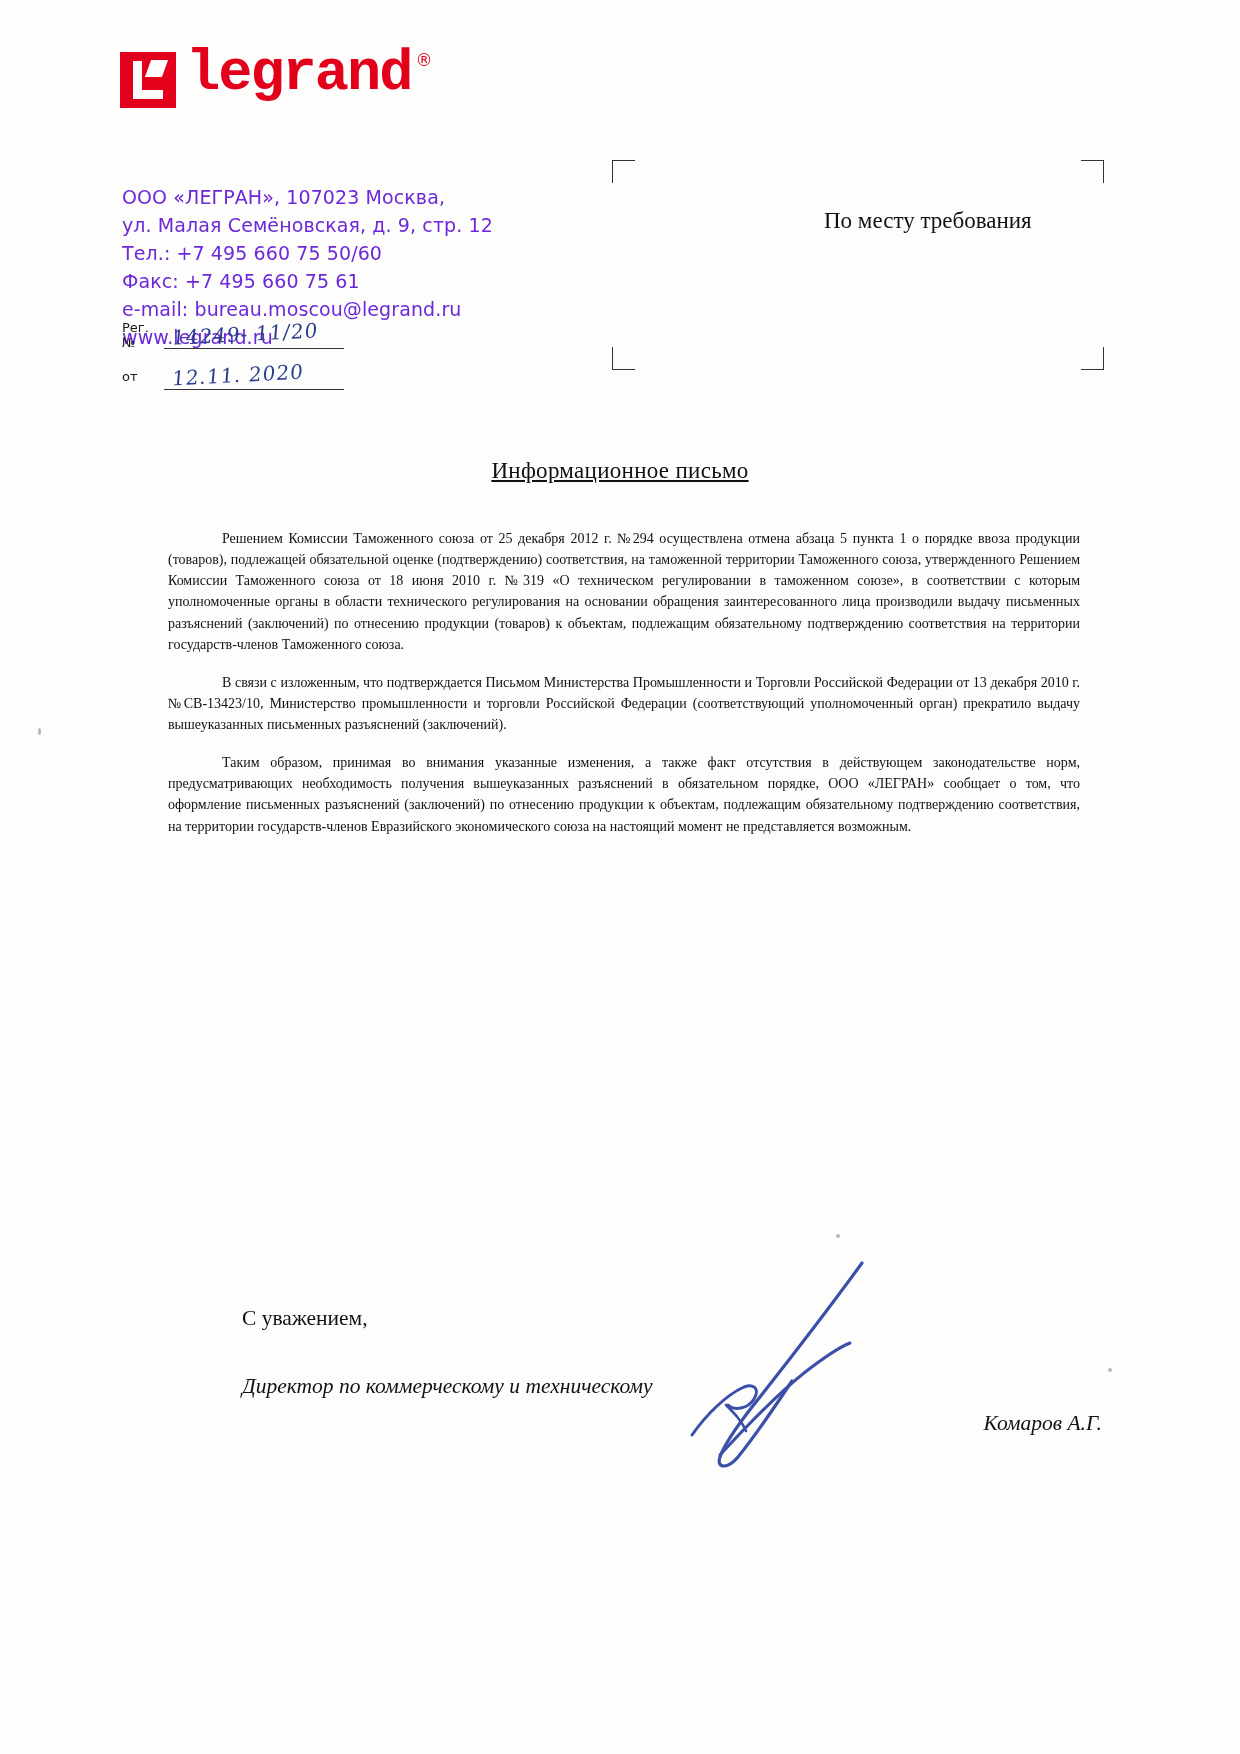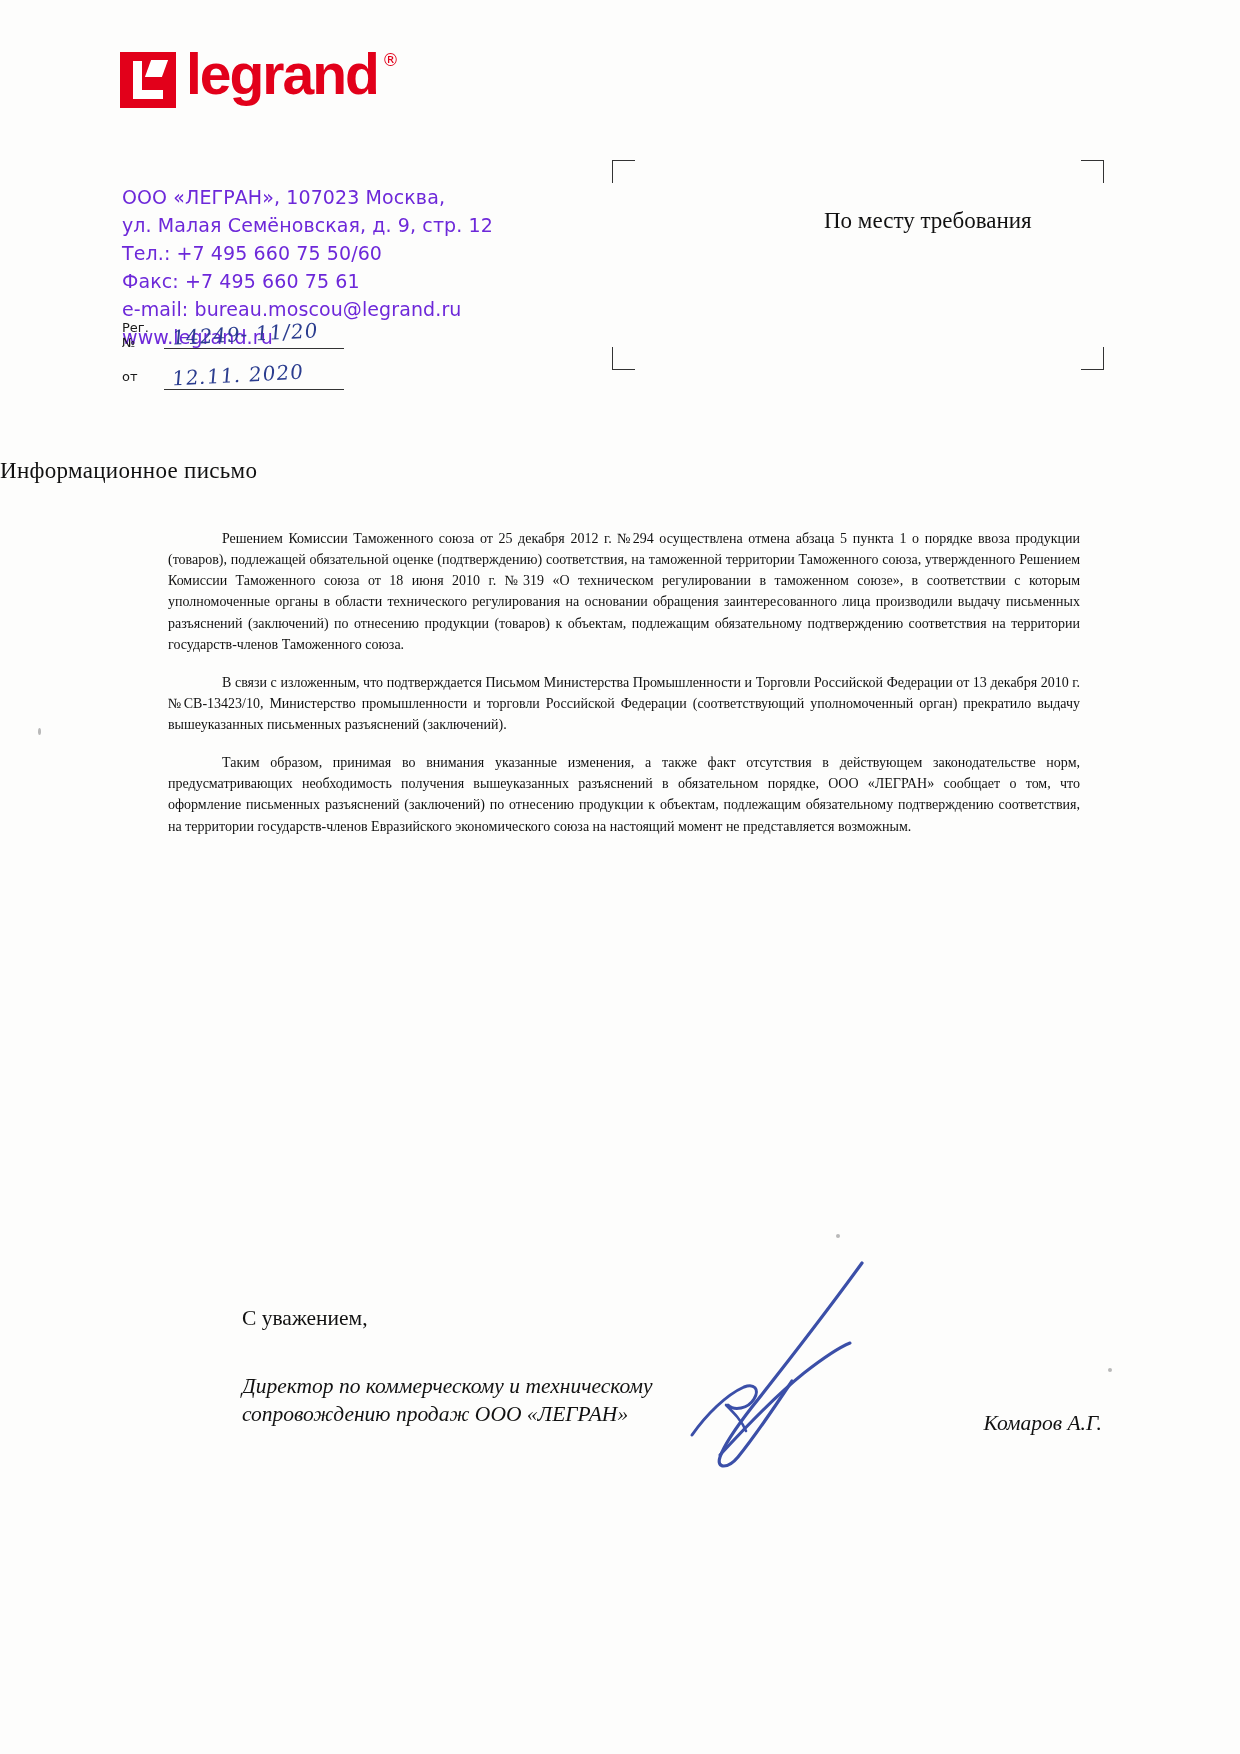--- a/index.html
+++ b/index.html
@@ -59,21 +59,21 @@
   .logo-diag {
     position: absolute;
     left: 28px;
     top: 8px;
     width: 17px;
     height: 17px;
     background: #ffffff;
     transform: skewX(-20deg);
   }
   .logo-word {
-    font-family: Liberation Sans, sans-serif;
+    font-family: Liberation Mono, monospace;
     font-weight: bold;
     font-size: 57px;
     letter-spacing: -2px;
     color: #e2001a;
     line-height: 1;
     position: relative;
     top: -2px;
   }
   .logo-reg {
     font-family: "DejaVu Sans", sans-serif;
@@ -155,23 +155,24 @@
     color: #111;
     white-space: nowrap;
   }
 
   
   .doc-title {
     position: absolute;
     left: 0;
     top: 458px;
     width: 1240px;
-    text-align: left;
+    text-align: center;
     font-size: 23px;
     letter-spacing: 0.3px;
+    text-decoration: underline;
   }
   .body-text {
     position: absolute;
     left: 168px;
     top: 528px;
     width: 912px;
     font-size: 14px;
     line-height: 1.51;
     text-align: justify;
     text-justify: inter-word;
@@ -267,21 +268,20 @@
     <p>Решением Комиссии Таможенного союза от 25 декабря 2012 г. №294 осуществлена отмена абзаца 5 пункта 1 о порядке ввоза продукции (товаров), подлежащей обязательной оценке (подтверждению) соответствия, на таможенной территории Таможенного союза, утвержденного Решением Комиссии Таможенного союза от 18 июня 2010 г. №319 «О техническом регулировании в таможенном союзе», в соответствии с которым уполномоченные органы в области технического регулирования на основании обращения заинтересованного лица производили выдачу письменных разъяснений (заключений) по отнесению продукции (товаров) к объектам, подлежащим обязательному подтверждению соответствия на территории государств-членов Таможенного союза.</p>
     <p>В связи с изложенным, что подтверждается Письмом Министерства Промышленности и Торговли Российской Федерации от 13 декабря 2010 г. №СВ-13423/10, Министерство промышленности и торговли Российской Федерации (соответствующий уполномоченный орган) прекратило выдачу вышеуказанных письменных разъяснений (заключений).</p>
     <p>Таким образом, принимая во внимания указанные изменения, а также факт отсутствия в действующем законодательстве норм, предусматривающих необходимость получения вышеуказанных разъяснений в обязательном порядке, ООО «ЛЕГРАН» сообщает о том, что оформление письменных разъяснений (заключений) по отнесению продукции к объектам, подлежащим обязательному подтверждению соответствия, на территории государств-членов Евразийского экономического союза на настоящий момент не представляется возможным.</p>
   </div>
 
   <div class="sign-block">
     <div class="regards">С уважением,</div>
     <div class="sign-row">
       <div class="sign-title">
         <div>Директор по коммерческому и техническому</div>
-        <div>сопровождению продаж ООО «ЛЕГРАН»</div>
       </div>
       <div class="sign-name">Комаров А.Г.</div>
     </div>
   </div>
 
   <svg class="signature-svg" width="260" height="220" viewBox="0 0 260 220">
     <path d="M182,8 C150,52 110,104 72,152 C58,170 44,190 40,202 C36,214 48,214 58,202 C76,180 96,150 112,126" fill="none" stroke="#3b4fa8" stroke-width="3.2" stroke-linecap="round"></path>
     <path d="M40,200 C62,176 94,142 124,118 C142,104 160,92 170,88" fill="none" stroke="#3b4fa8" stroke-width="3" stroke-linecap="round"></path>
     <path d="M12,180 C26,160 46,140 64,132 C74,128 80,134 74,144 C68,154 54,156 48,150" fill="none" stroke="#3b4fa8" stroke-width="3" stroke-linecap="round"></path>
     <path d="M46,150 C54,158 62,166 66,176" fill="none" stroke="#3b4fa8" stroke-width="2.6" stroke-linecap="round"></path>

